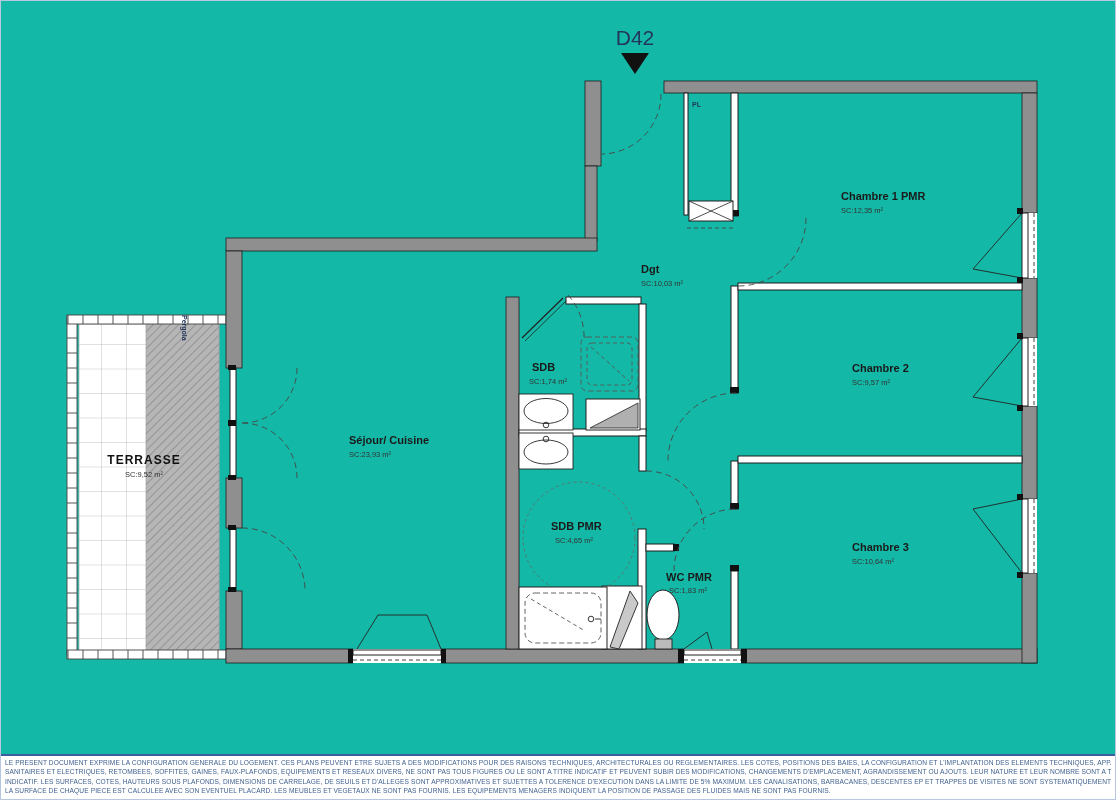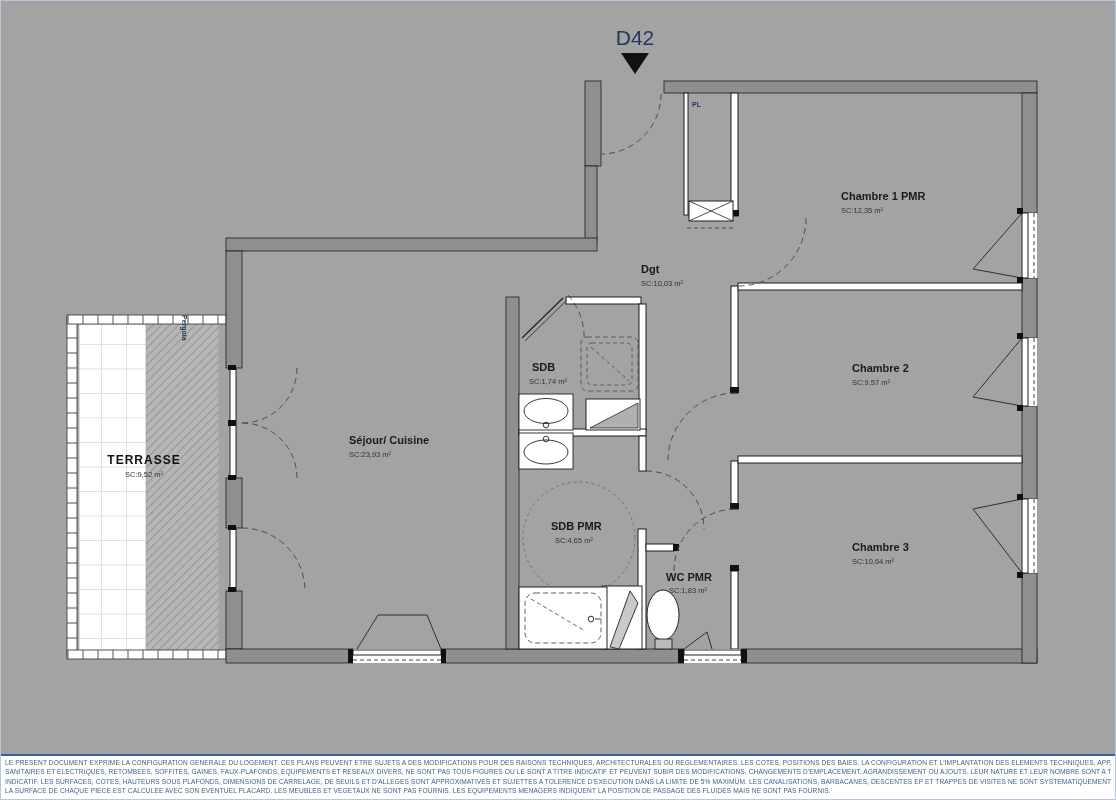--- a/index.html
+++ b/index.html
@@ -1,17 +1,17 @@
 <!DOCTYPE html>
 <html><head>
 <meta charset="utf-8">
 <style>
   html,body{margin:0;padding:0;background:#fff;}
   .page{
-    position:relative;width:1114px;height:798px;background:#a3a3a3;
+    position:relative;width:1114px;height:798px;background:#14b8a6;
     border:1px solid #b9c6e0;font-family:"Liberation Sans",sans-serif;
     overflow:hidden;
   }
   .plan-svg{position:absolute;top:0;left:0;}
   .plan-svg text{font-family:"Liberation Sans",sans-serif;}
   .room-name{font-size:11px;font-weight:bold;fill:#1a1a1a;}
   .room-area{font-size:7.5px;fill:#333;}
   .unit-label{font-size:21px;fill:#23365e;}
   .terr-name{font-size:12px;font-weight:bold;fill:#111;letter-spacing:1px;}
   .small-note{font-size:7px;font-weight:bold;fill:#23365e;}

